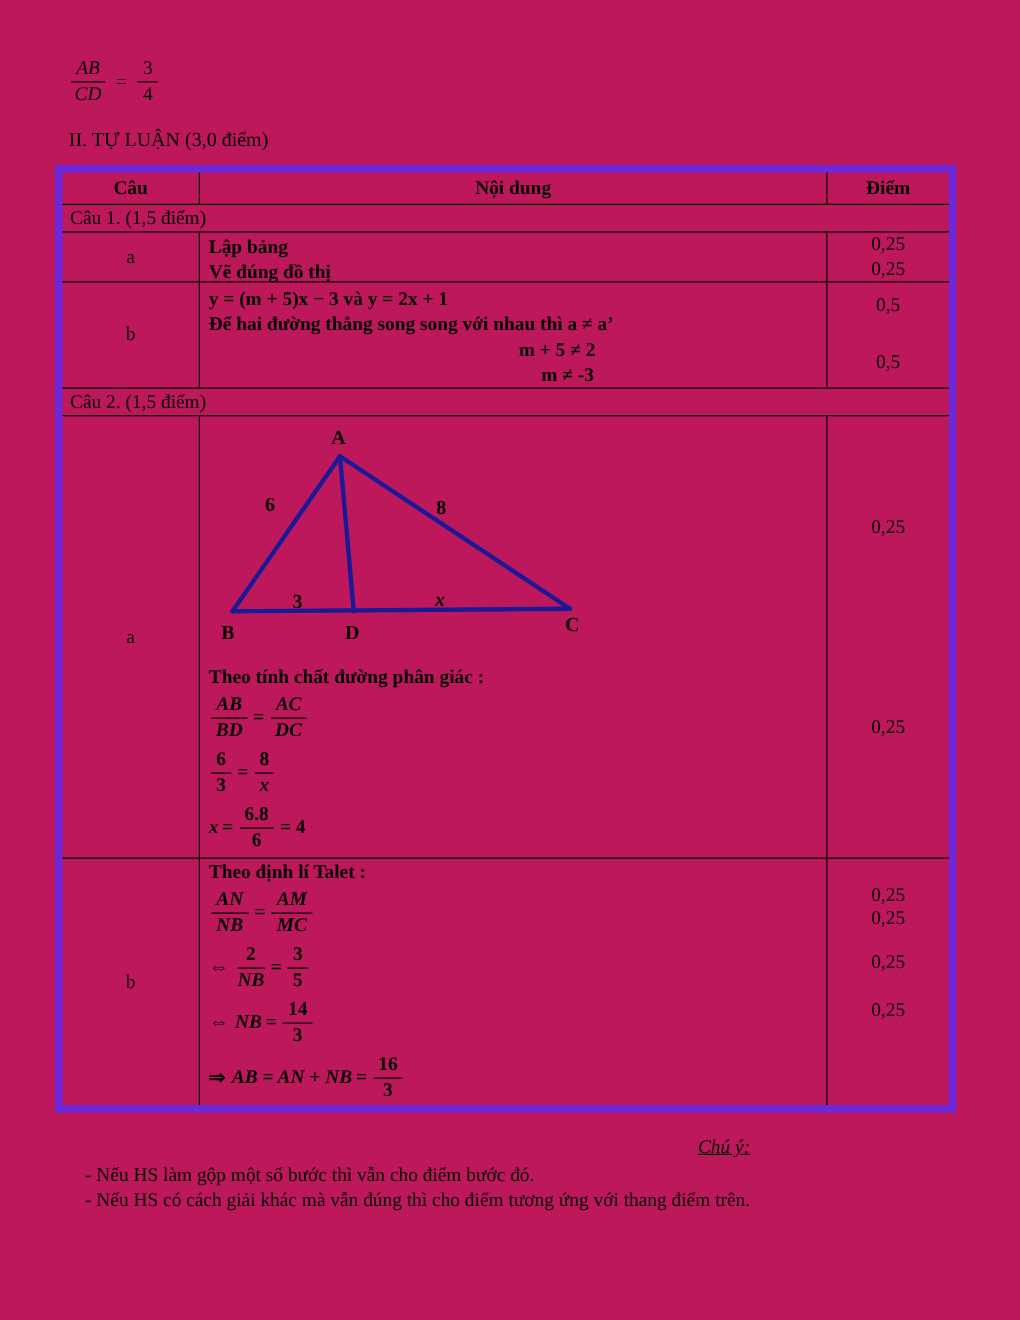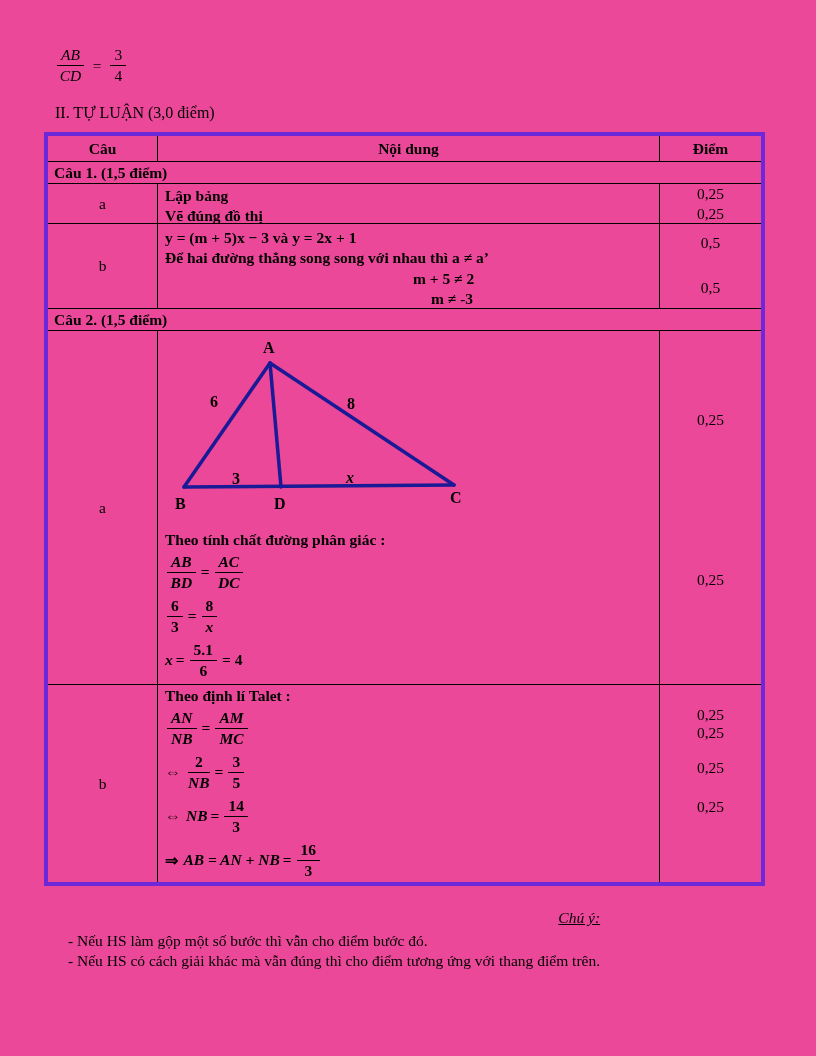--- a/index.html
+++ b/index.html
@@ -1,45 +1,45 @@
 <!DOCTYPE html>
 <html><head>
 <meta charset="utf-8">
 <style>
   html,body { margin:0; padding:0; background:#e8e8e8; }
   .page {
     position:relative; width:816px; height:1056px; margin:0 auto;
-    background:#ec4899; color:#000;
+    background:#be185d; color:#000;
     font-family:"Liberation Serif", serif; font-size:15.5px;
     overflow:hidden;
   }
   
   .top-frac { position:absolute; left:55px; top:46px; }
   .frac { display:inline-block; vertical-align:middle; text-align:center; margin:0 2px; }
   .frac .ftop { display:block; border-bottom:1px solid #000; padding:0 4px 1px 4px; line-height:18px; }
   .frac .fbot { display:block; padding-top:1px; line-height:18px; }
   .var { font-style:italic; }
   .eqsign { display:inline-block; vertical-align:middle; margin:0 3px; }
 
   
   .heading { position:absolute; left:55px; top:104px; font-size:16px; }
   .heading b { font-weight:normal; }
 
   
-  .tbl { position:absolute; left:44px; top:132px; width:721px; border:4px solid #6d28d9; box-sizing:border-box; }
+  .tbl { position:absolute; left:44px; top:132px; width:721px; border:6px solid #6d28d9; box-sizing:border-box; }
   .trow { display:flex; border-bottom:1px solid #000; box-sizing:border-box; }
   .trow:last-child { border-bottom:none; }
   .cell { box-sizing:border-box; position:relative; }
   .c1 { width:110px; border-right:1px solid #000; display:flex; align-items:center; justify-content:center; }
   .c2 { width:502px; border-right:1px solid #000;font-weight:bold; }
   .c3 { flex:1; }
   .hdr { font-weight:bold; display:flex; align-items:center; justify-content:center; }
   .row-h26 { height:26px; }
   .row-h22 { height:22px; }
-  .fullrow { width:100%; font-weight:bold; display:flex; align-items:center; padding-left:6px; box-sizing:border-box; }
+  .fullrow { width:100%; font-weight:normal; display:flex; align-items:center; padding-left:6px; box-sizing:border-box; }
   .pt { position:absolute; left:0; width:100%; text-align:center; }
   .pad { padding:2px 0 0 7px; }
   .line20 { line-height:20px; }
   .absline { position:absolute; white-space:nowrap; }
 
   .introline { height:21px; line-height:21px; padding-left:7px; }
   .eqline { height:44px; display:flex; align-items:center; padding-left:7px; white-space:nowrap; }
   .arrow { font-size:16px; margin-right:5px; }
 
   .fig-svg { display:block; margin:8px 0 0 5px; }
@@ -156,21 +156,21 @@
           <span class="frac">
             <span class="ftop">8</span>
             <span class="fbot var">x</span>
           </span>
         </div>
 
         <div class="eqline">
           <span class="var">x</span>
           <span class="eqsign">=</span>
           <span class="frac">
-            <span class="ftop">5.1</span>
+            <span class="ftop">6.8</span>
             <span class="fbot">6</span>
           </span>
           <span class="eqsign">= 4</span>
         </div>
 
       </div>
       <div class="cell c3">
         <span class="pt" style="top:80px;">0,25</span>
         <span class="pt" style="top:240px;">0,25</span>
       </div>

